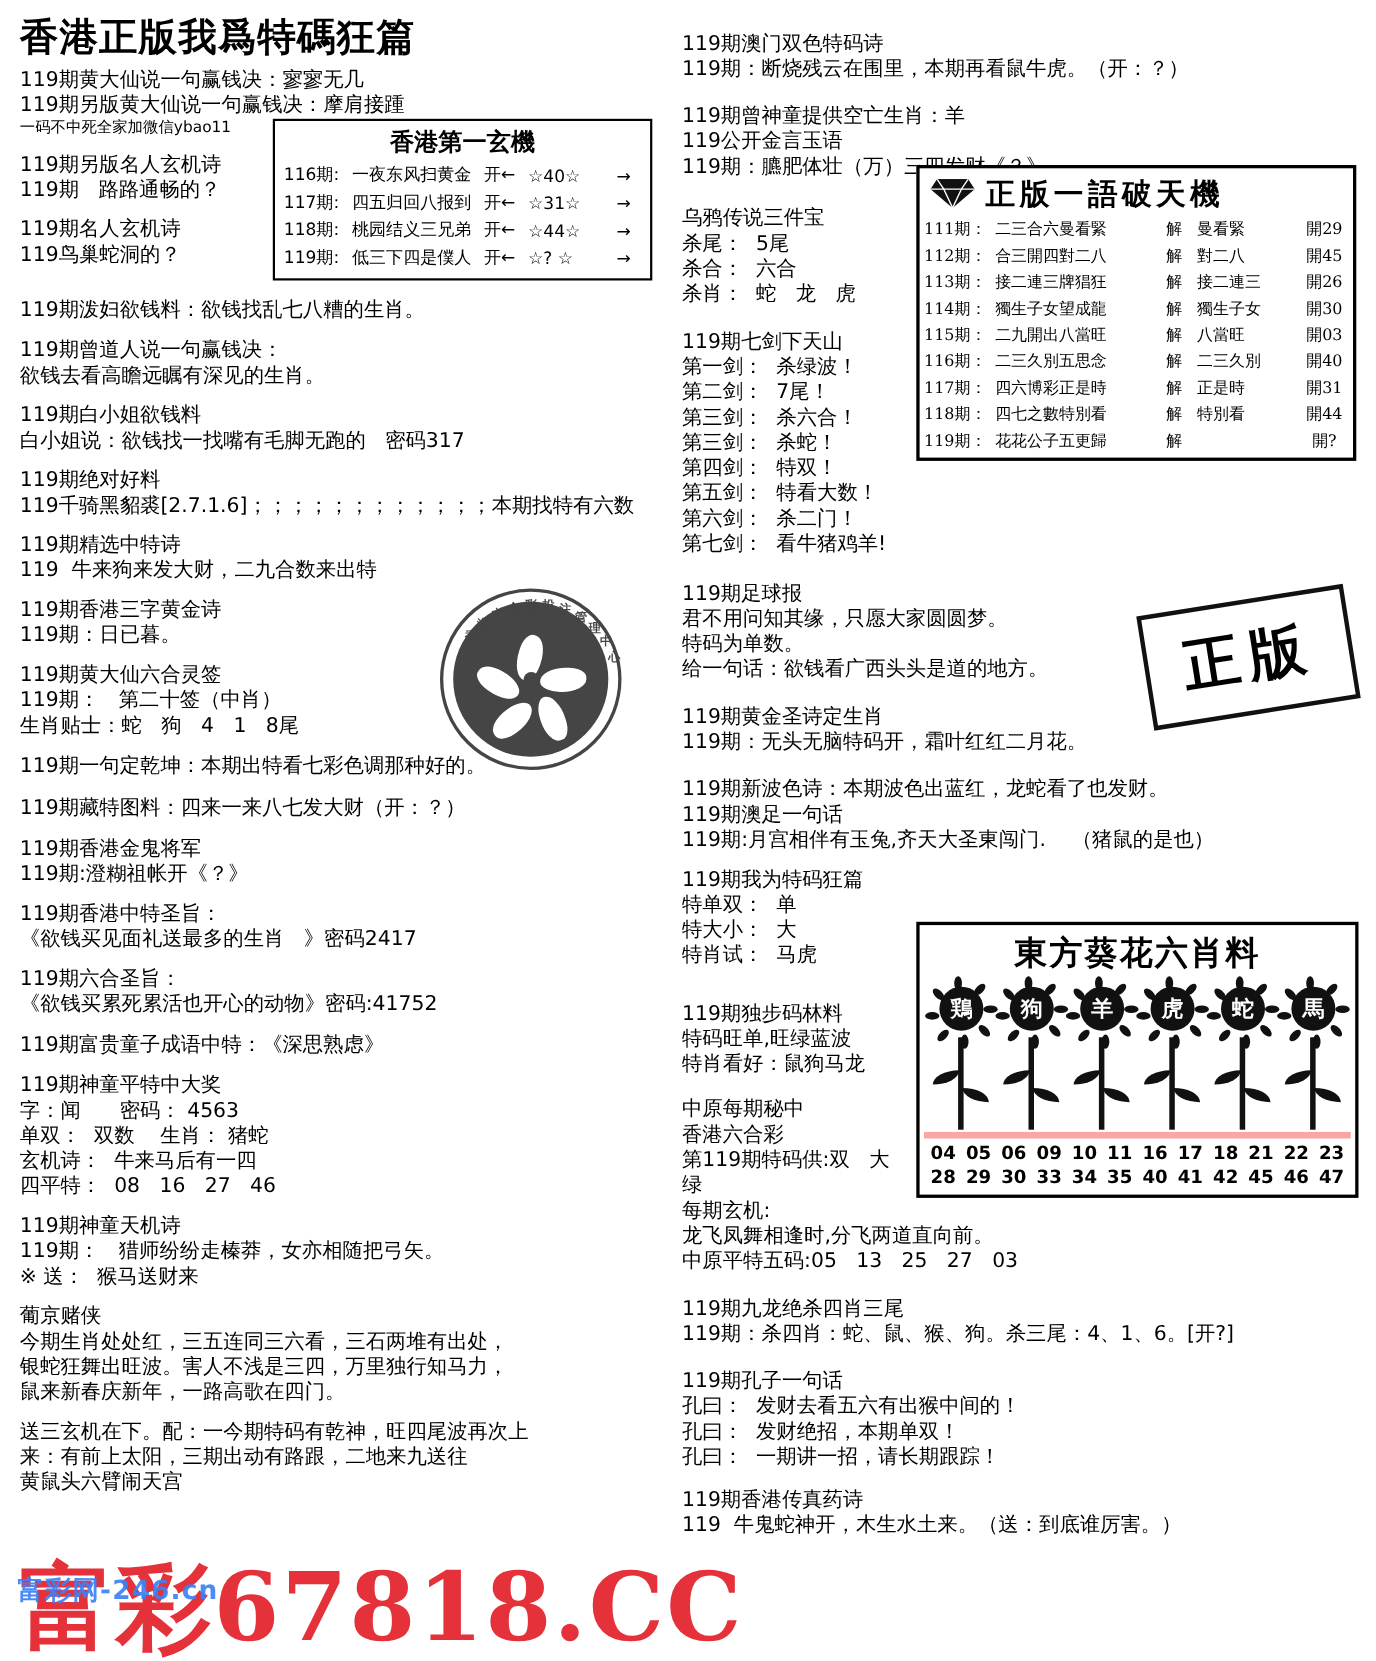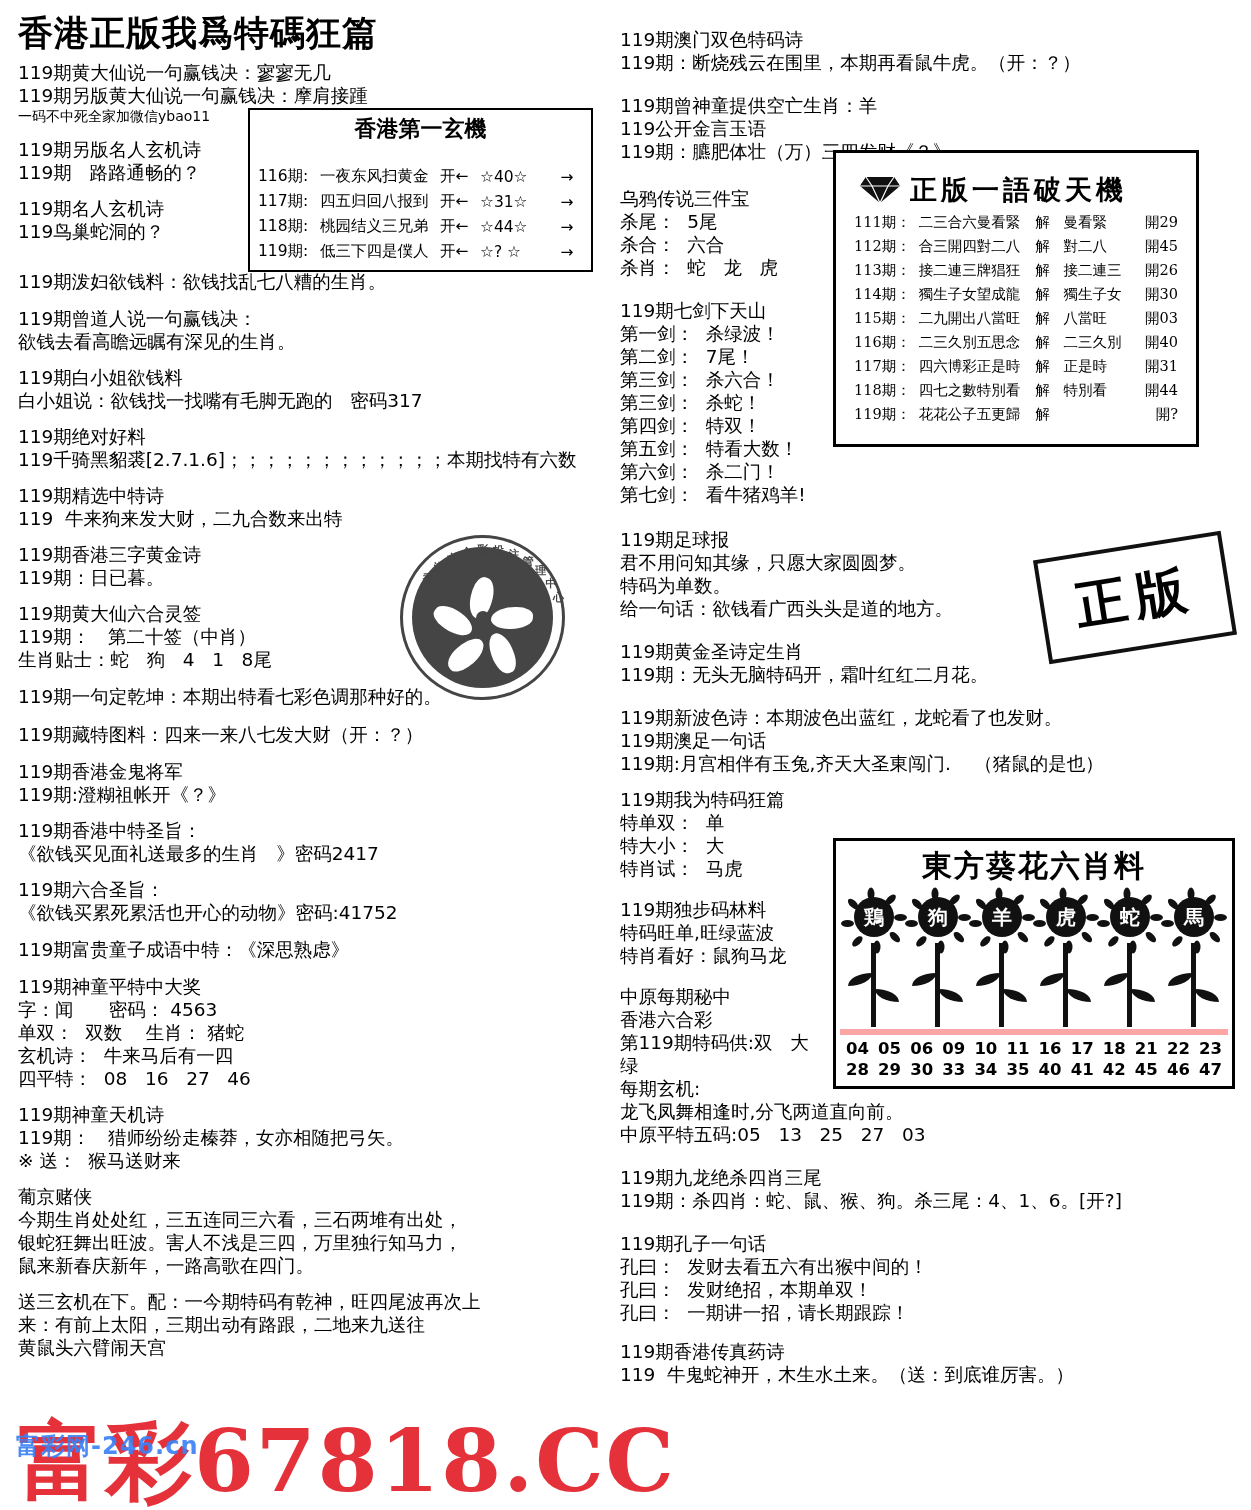--- a/index.html
+++ b/index.html
@@ -36,21 +36,21 @@
   .tight { line-height: 23px; }
 
   
   .box1 {
     position: absolute; left: 248px; top: 108px; width: 345px;
     border: 2px solid #000; background: #fff; padding: 4px 6px 6px 6px;
   }
   .box1 .ttl {
     text-align: center; font-size: 22px; font-weight: bold;
     font-family: "DejaVu Serif","Liberation Serif",serif;
-    margin-bottom: 20px;
+    margin-bottom: 3px;
   }
   .box1 table { width: 100%; border-collapse: collapse; }
   .box1 td { font-size: 15.5px; padding: 2px 2px; white-space: nowrap; }
   .box1 td.c1 { width: 62px; }
   .box1 td.c2 { width: 120px; }
   .box1 td.c3 { width: 40px; }
   .box1 td.c4 { text-align: left; }
 
   
   .stamp-circle {
@@ -76,40 +76,40 @@
     border-radius: 60% 40% 55% 45%;
     transform-origin: 0 50%;
   }
   .flower .core {
     position:absolute; left:-7px; top:-7px; width:14px; height:14px;
     background:#111; border-radius:50%;
   }
 
   
   .box2 {
-    position: absolute; left: 833px; top: 150px; width: 366px;
-    border: 3px solid #000; background: #fff; padding: 14px;
+    position: absolute; left: 833px; top: 150px; width: 400px;
+    border: 3px solid #000; background: #fff; padding: 0;
   }
   .box2 .hdr {
     display: flex; align-items: center; gap: 8px;
     padding: 5px 8px 2px 8px;
   }
   .box2 .hdr .ttl {
     font-size: 27px; font-weight: bold; letter-spacing: 4px;
     font-family: "DejaVu Serif","Liberation Serif",serif;
   }
   .diamond-ico { width: 44px; height: 30px; flex: 0 0 44px; }
   .box2 table { width: 100%; border-collapse: collapse; margin-bottom: 4px; }
   .box2 td { font-size: 14.5px; padding: 2.5px 4px; white-space: nowrap;
              font-family: "DejaVu Serif","Liberation Serif",serif; }
   .box2 td.p { width: 50px; }
   .box2 td.body { }
   .box2 td.jie { width: 28px; }
   .box2 td.ans { }
-  .box2 td.kai { text-align: right; width: 52px; }
+  .box2 td.kai { text-align: center; width: 52px; }
 
   
   .stamp2 {
     position: absolute; left: 1040px; top: 545px; width: 190px; height: 105px;
     border: 4px solid #111; transform: rotate(-9deg);
     display: flex; align-items: center; justify-content: center;
     background: #fff;
   }
   .stamp2 span {
     font-size: 52px; font-weight: bold; letter-spacing: 8px;
@@ -399,21 +399,21 @@
       <div class="ln tight">119期:月宫相伴有玉兔,齐天大圣東闯门.    （猪鼠的是也）</div>
     </div>
 
     <div class="blk" style="margin-top:10px; width:200px">
       <div class="ln tight">119期我为特码狂篇</div>
       <div class="ln tight">特单双：  单</div>
       <div class="ln tight">特大小：  大</div>
       <div class="ln tight">特肖试：  马虎</div>
     </div>
 
-    <div class="blk" style="margin-top:18px; width:200px">
+    <div class="blk" style="margin-top:30px; width:200px">
       <div class="ln tight">119期独步码林料</div>
       <div class="ln tight">特码旺单,旺绿蓝波</div>
       <div class="ln tight">特肖看好：鼠狗马龙</div>
     </div>
 
     <div class="blk" style="margin-top:18px; width:205px">
       <div class="ln tight">中原每期秘中</div>
       <div class="ln tight">香港六合彩</div>
       <div class="ln tight">第119期特码供:双   大   绿</div>
       <div class="ln tight">每期玄机:</div>

